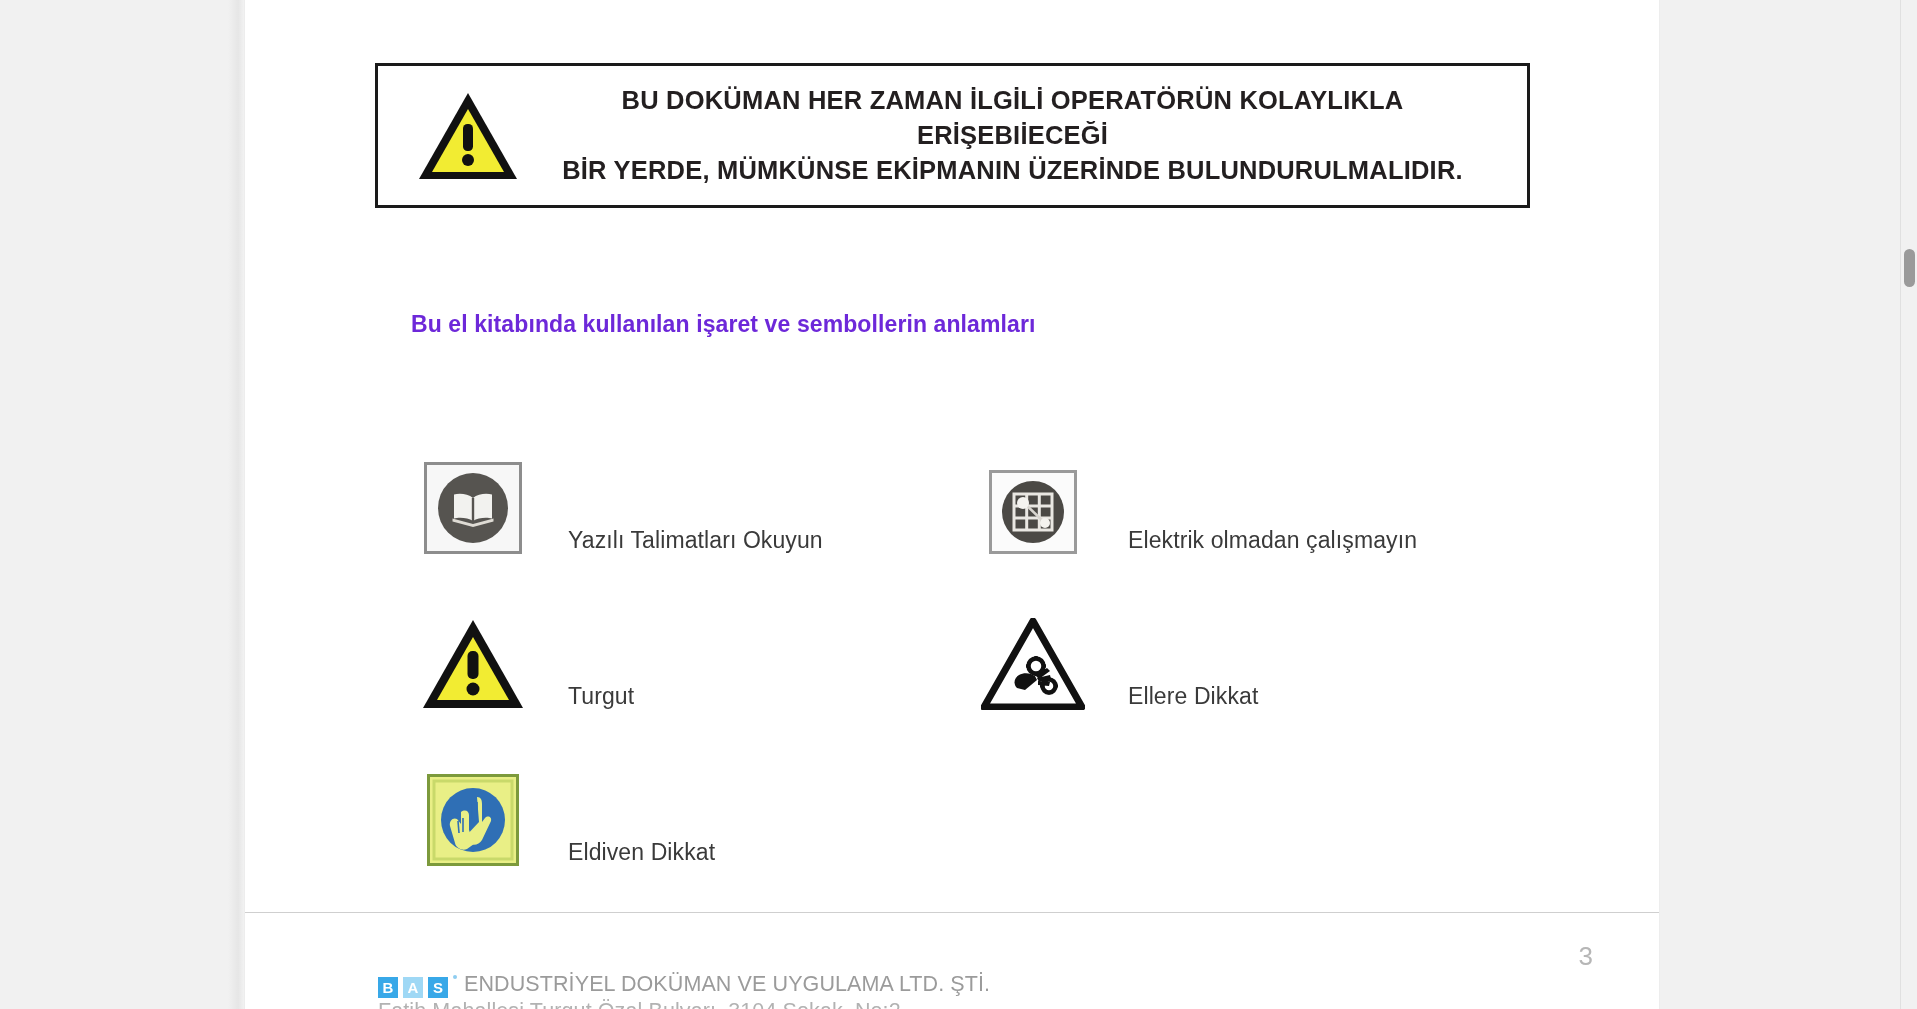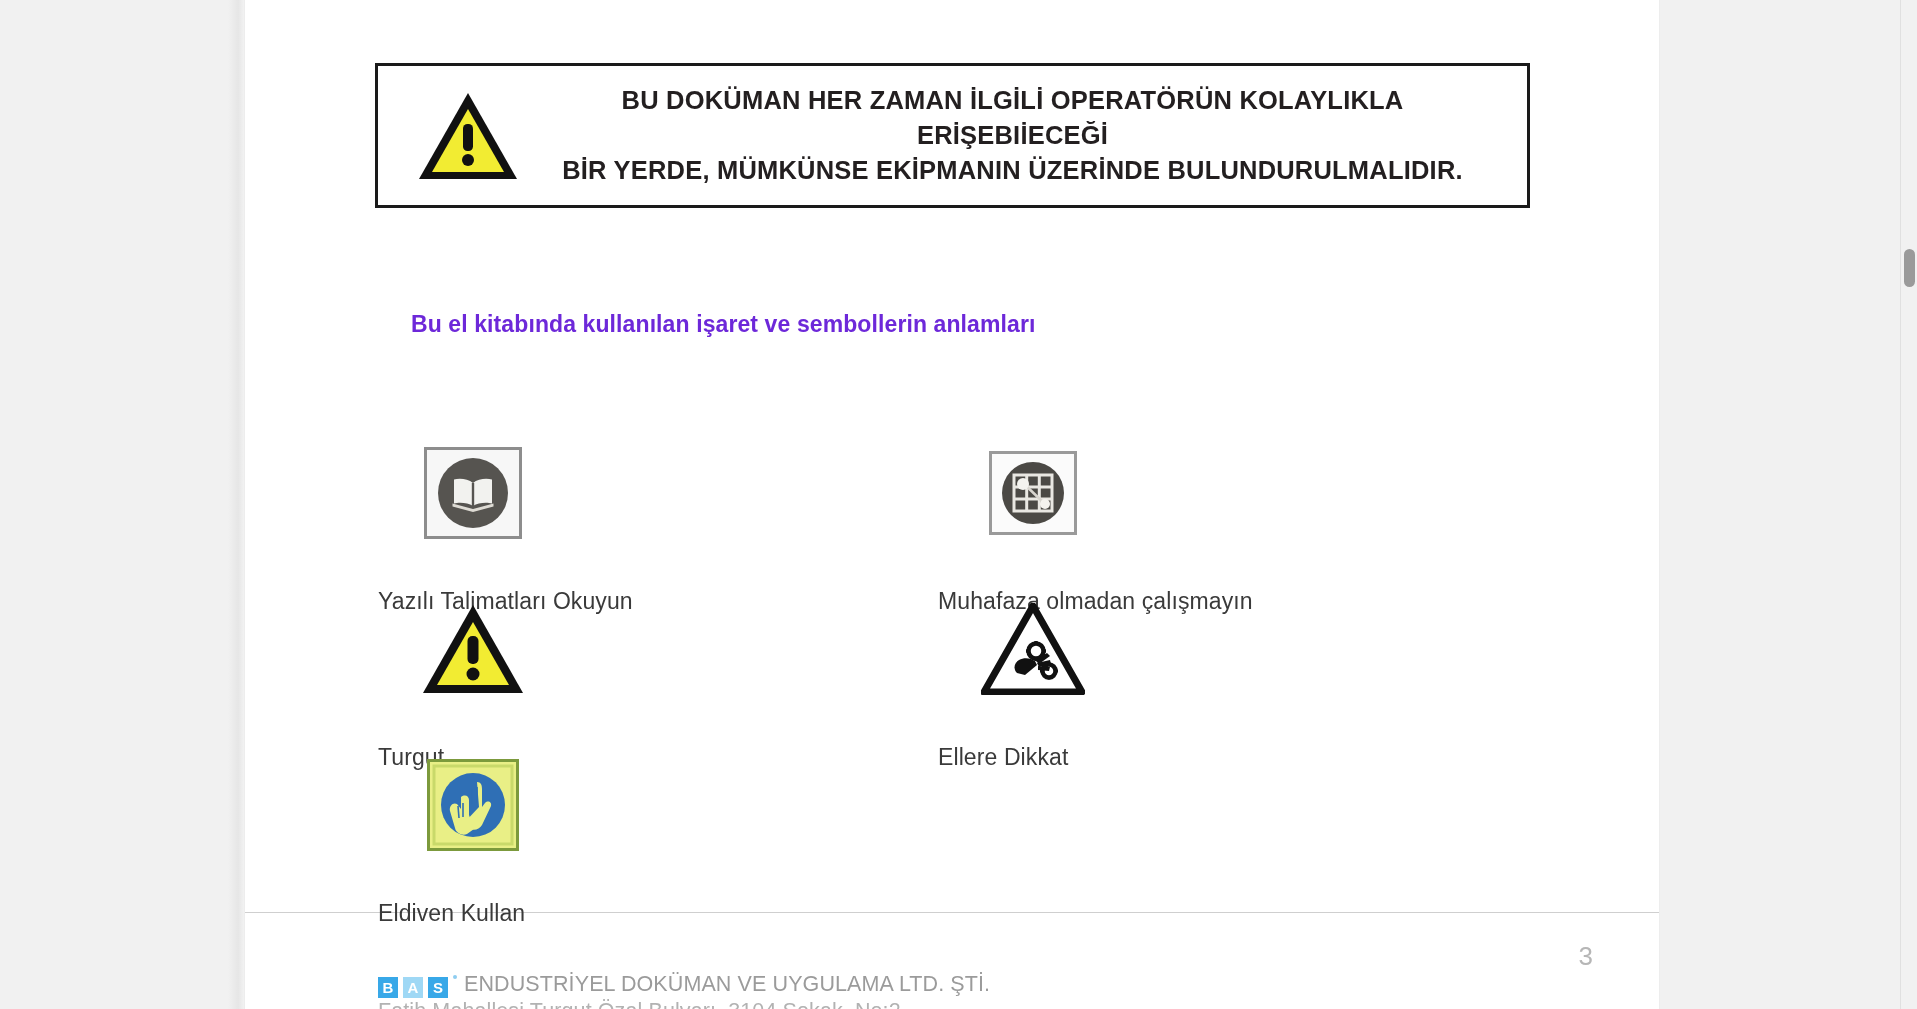--- a/index.html
+++ b/index.html
@@ -120,22 +120,21 @@
     position: absolute;
     top: 398px;
     left: 133px;
     width: 1180px;
     display: grid;
     grid-template-columns: 560px 560px;
     grid-auto-rows: 156px;
   }
   .symbol-row {
     display: flex;
-    align-items: flex-start;
-    flex-direction: column;
+    align-items: flex-end;
   }
   .symbol-art {
     width: 190px;
     flex: 0 0 190px;
     display: flex;
     align-items: center;
     justify-content: center;
   }
   .symbol-label {
     font-size: 23px;
@@ -255,21 +254,21 @@
               <line x1="25" y1="36" x2="63" y2="36"></line>
               <line x1="25" y1="48" x2="63" y2="48"></line>
               <line x1="37.7" y1="24" x2="37.7" y2="60"></line>
               <line x1="50.3" y1="24" x2="50.3" y2="60"></line>
             </g>
             <line x1="32" y1="30" x2="58" y2="55" stroke="#d8d5cf" stroke-width="2.6"></line>
             <circle cx="34" cy="33" r="6" fill="#f4f3ef"></circle>
             <circle cx="56" cy="53" r="5" fill="#f4f3ef"></circle>
           </svg>
         </div>
-        <div class="symbol-label">Muhafaza olmadan çalışmayın</div>
+        <div class="symbol-label">Elektrik olmadan çalışmayın</div>
       </div>
 
       <div class="symbol-row">
         <div class="symbol-art">
           <svg width="104" height="92" viewBox="0 0 104 92">
             <path d="M52 2 L102 90 L2 90 Z" fill="#111111"></path>
             <path d="M52 19 L88 82 L16 82 Z" fill="#f2ec32"></path>
             <rect x="46.5" y="33" width="11" height="28" rx="5" fill="#111111"></rect>
             <circle cx="52" cy="71" r="6.5" fill="#111111"></circle>
           </svg>
@@ -317,21 +316,21 @@
               <path d="M50 28 L50 44"></path>
               <path d="M45 30 L45 45"></path>
             </g>
             <path d="M34 38 C38 35 42 37 42 41 L42 56 L47 70 L40 75 C35 77 29 74 28 69 L23 52 C22 47 26 43 30 45 L34 50 Z" fill="#e9ef86"></path>
             <g stroke="#2f6fb5" stroke-width="1.6" fill="none">
               <path d="M36 44 L36 58"></path>
               <path d="M31 47 L32 59"></path>
             </g>
           </svg>
         </div>
-        <div class="symbol-label">Eldiven Kullan</div>
+        <div class="symbol-label">Eldiven Dikkat</div>
       </div>
 
 
     </div>
 
     <div id="page-number">3</div>
 
     <div id="footer-block">
       <div id="footer-company-line">
         <span class="logo-letter logo-b">B</span>

